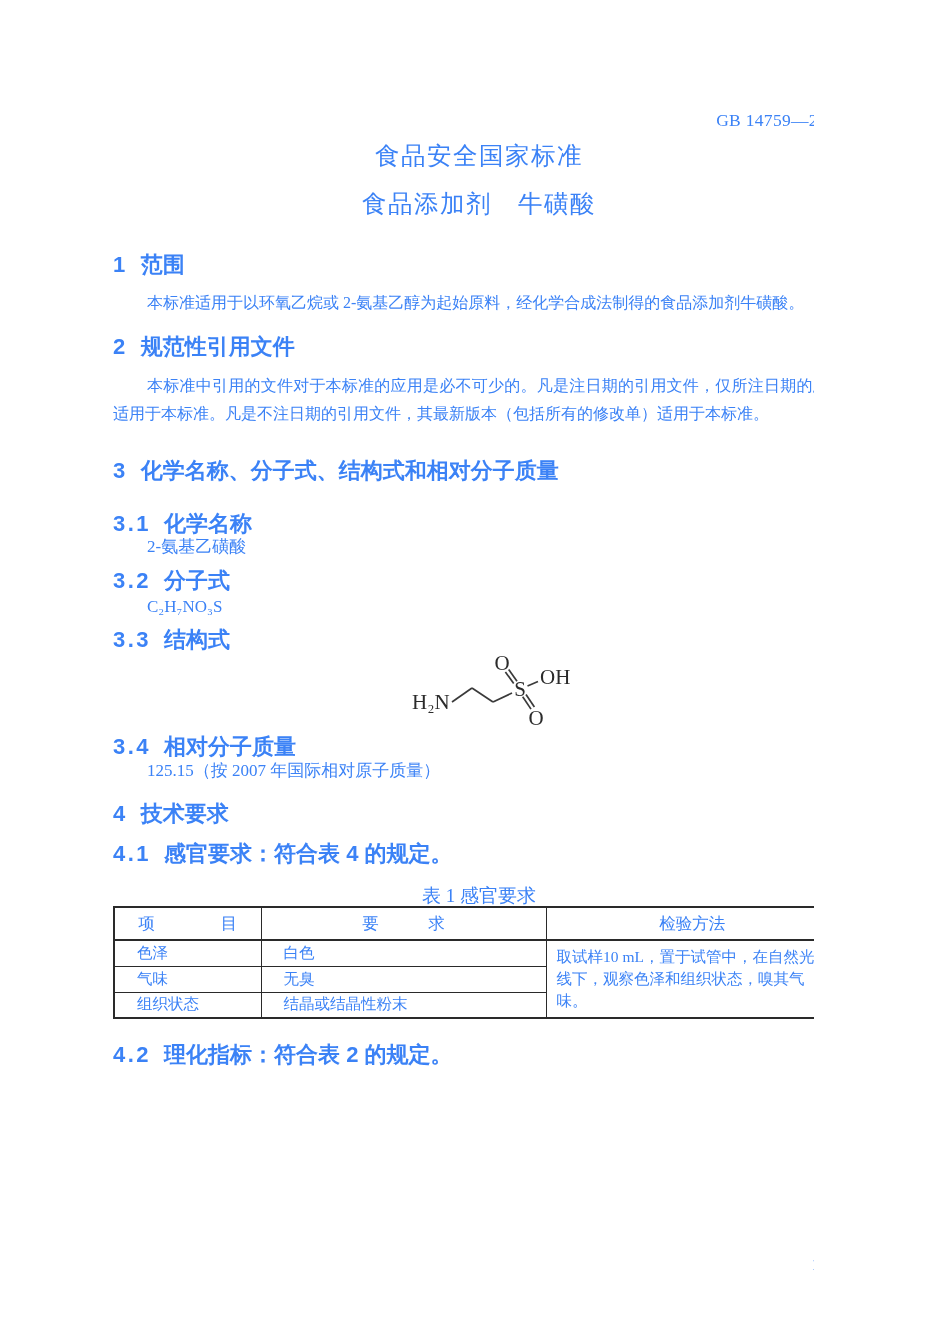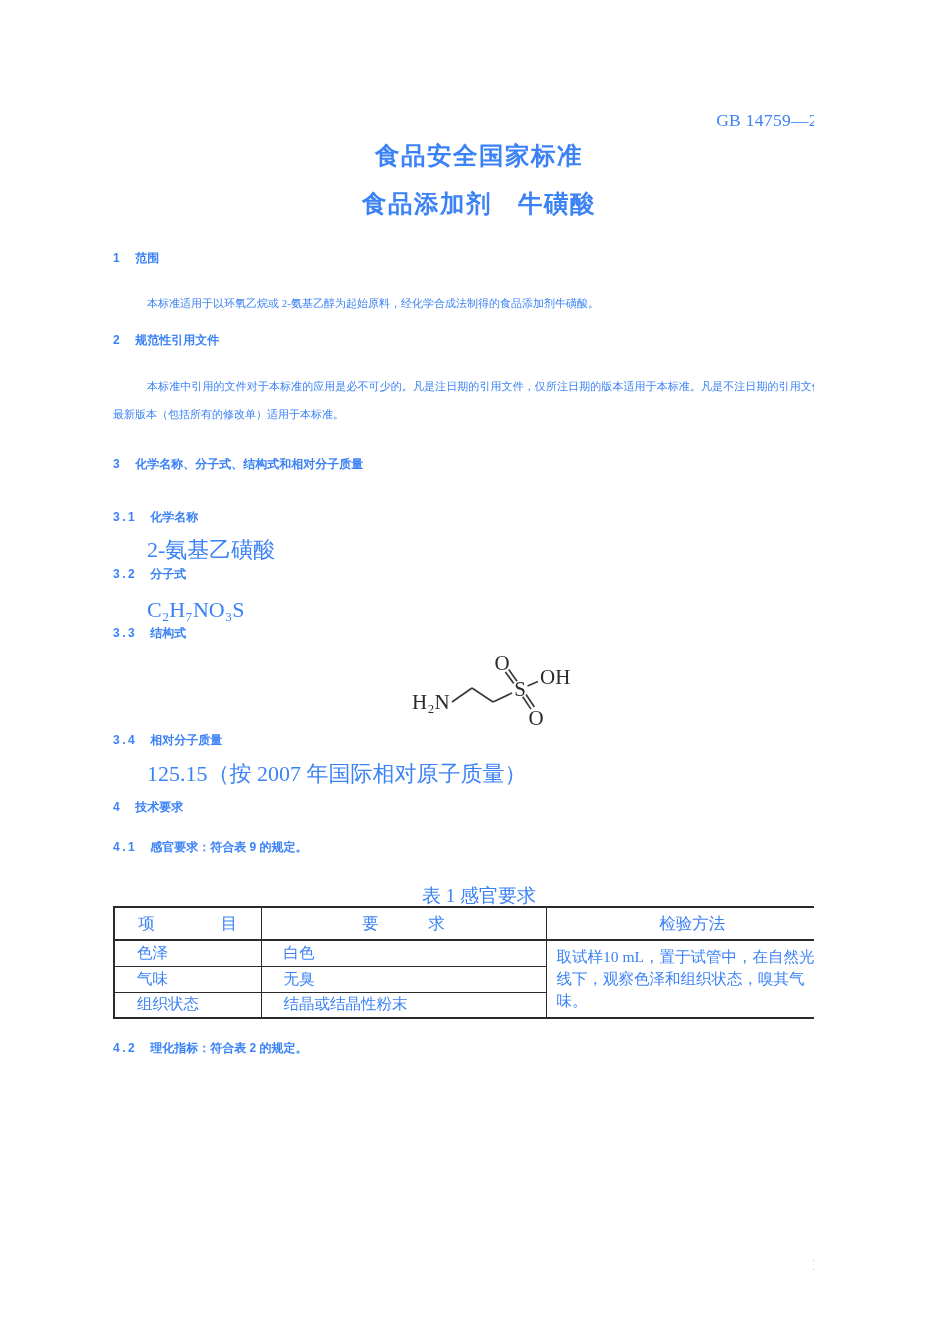--- a/index.html
+++ b/index.html
@@ -11,29 +11,29 @@
     color:#3b82f6;
     font-family:"Liberation Serif","DejaVu Serif",serif;
     overflow:hidden;
   }
   .content { position:absolute; left:113px; top:0; width:732px; }
   .abs { position:absolute; left:0; right:0; }
 
   .doc-code { text-align:right; font-size:17.5px; letter-spacing:0.3px; }
 
   .title { text-align:center; font-family:"Liberation Sans","DejaVu Sans",sans-serif;
-           font-weight:bold; font-size:24.5px; letter-spacing:1.5px; }
+           font-weight:normal; font-size:24.5px; letter-spacing:1.5px; }
 
   .heading { font-family:"Liberation Sans","DejaVu Sans",sans-serif;
-             font-weight:bold; font-size:12px; }
+             font-weight:bold; font-size:22px; }
   .heading .num { letter-spacing:2.5px; margin-right:13px; }
 
-  .body-p { font-size:11px; line-height:28px; text-align:justify; }
+  .body-p { font-size:16px; line-height:28px; text-align:justify; }
   .indent { text-indent:34px; }
-  .sub-body { padding-left:34px; font-size:22px; }
+  .sub-body { padding-left:34px; font-size:17px; }
 
   .caption { text-align:center; font-size:19px; }
 
   table.t1 { border-collapse:collapse; width:725px; font-size:15.5px;
              border:2px solid #2a2a2a; table-layout:fixed; }
   table.t1 th, table.t1 td { border:1px solid #2a2a2a; font-weight:normal; }
   table.t1 tr.hdr th { height:33px; text-align:center; font-size:16.5px;
                        border-bottom:2px solid #2a2a2a; }
   table.t1 td { height:26px; padding-left:22px; }
   table.t1 td.method { vertical-align:middle; line-height:22px; padding:0 10px; }
@@ -89,21 +89,21 @@
     <div class="abs heading" style="top:732px">
       <span class="num">3.4</span><span>相对分子质量</span>
     </div>
     <div class="abs sub-body" style="top:759px">125.15（按 2007 年国际相对原子质量）</div>
 
     <div class="abs heading" style="top:799px">
       <span class="num">4</span><span>技术要求</span>
     </div>
 
     <div class="abs heading" style="top:839px">
-      <span class="num">4.1</span><span>感官要求：符合表 9 的规定。</span>
+      <span class="num">4.1</span><span>感官要求：符合表 4 的规定。</span>
     </div>
 
     <div class="abs caption" style="top:883px">表 1 感官要求</div>
 
     <table class="t1 abs" style="top:906px">
       <colgroup>
           <col class="col-item">
           <col class="col-req">
           <col class="col-method">
         </colgroup>

